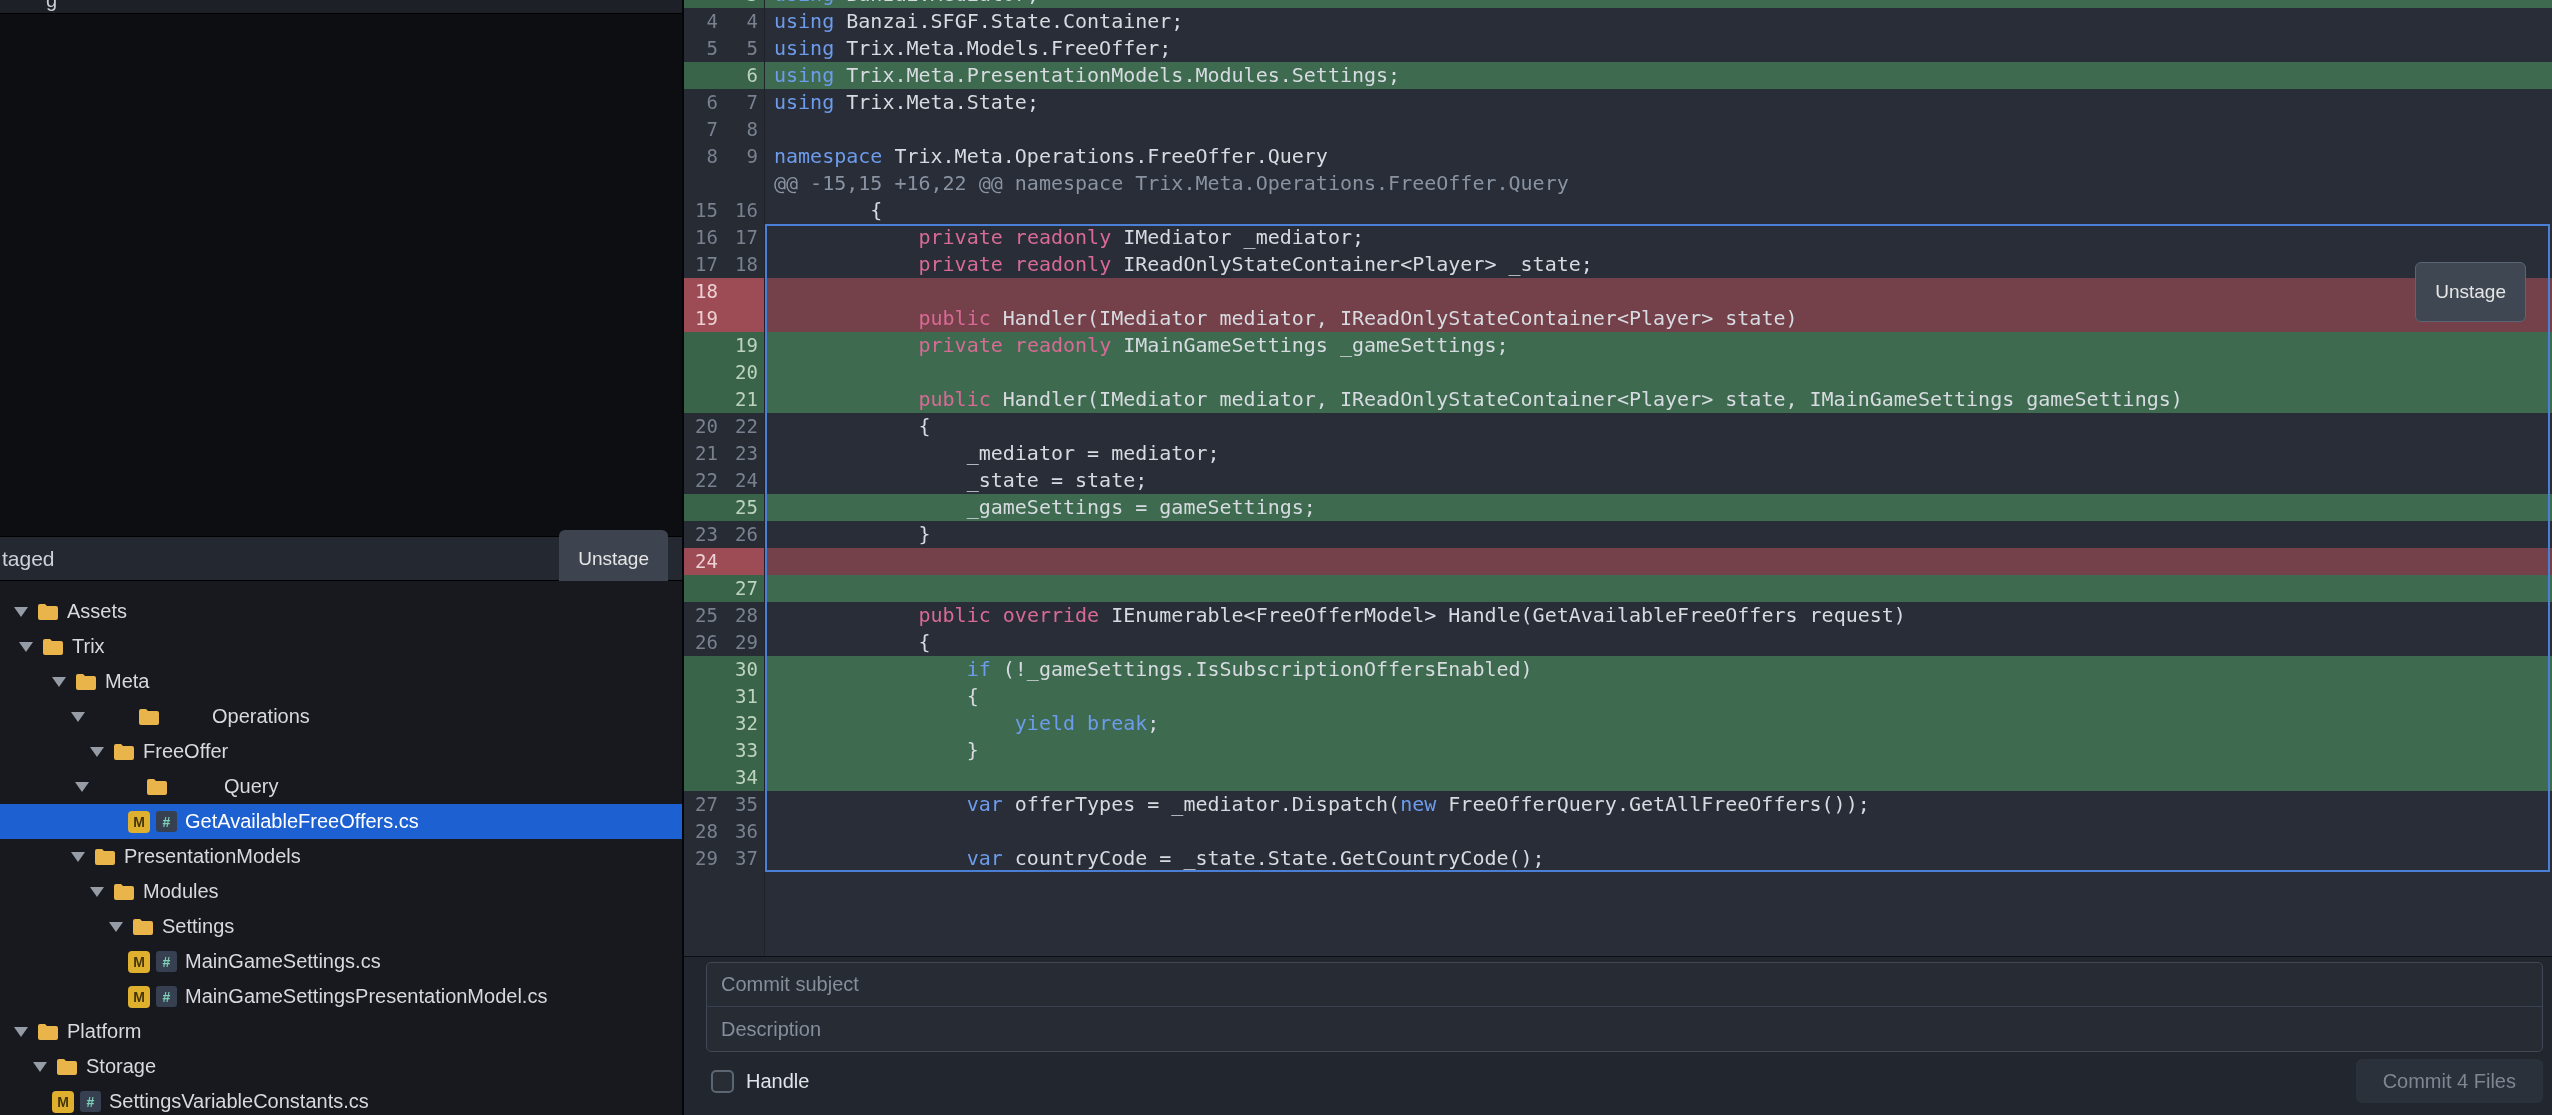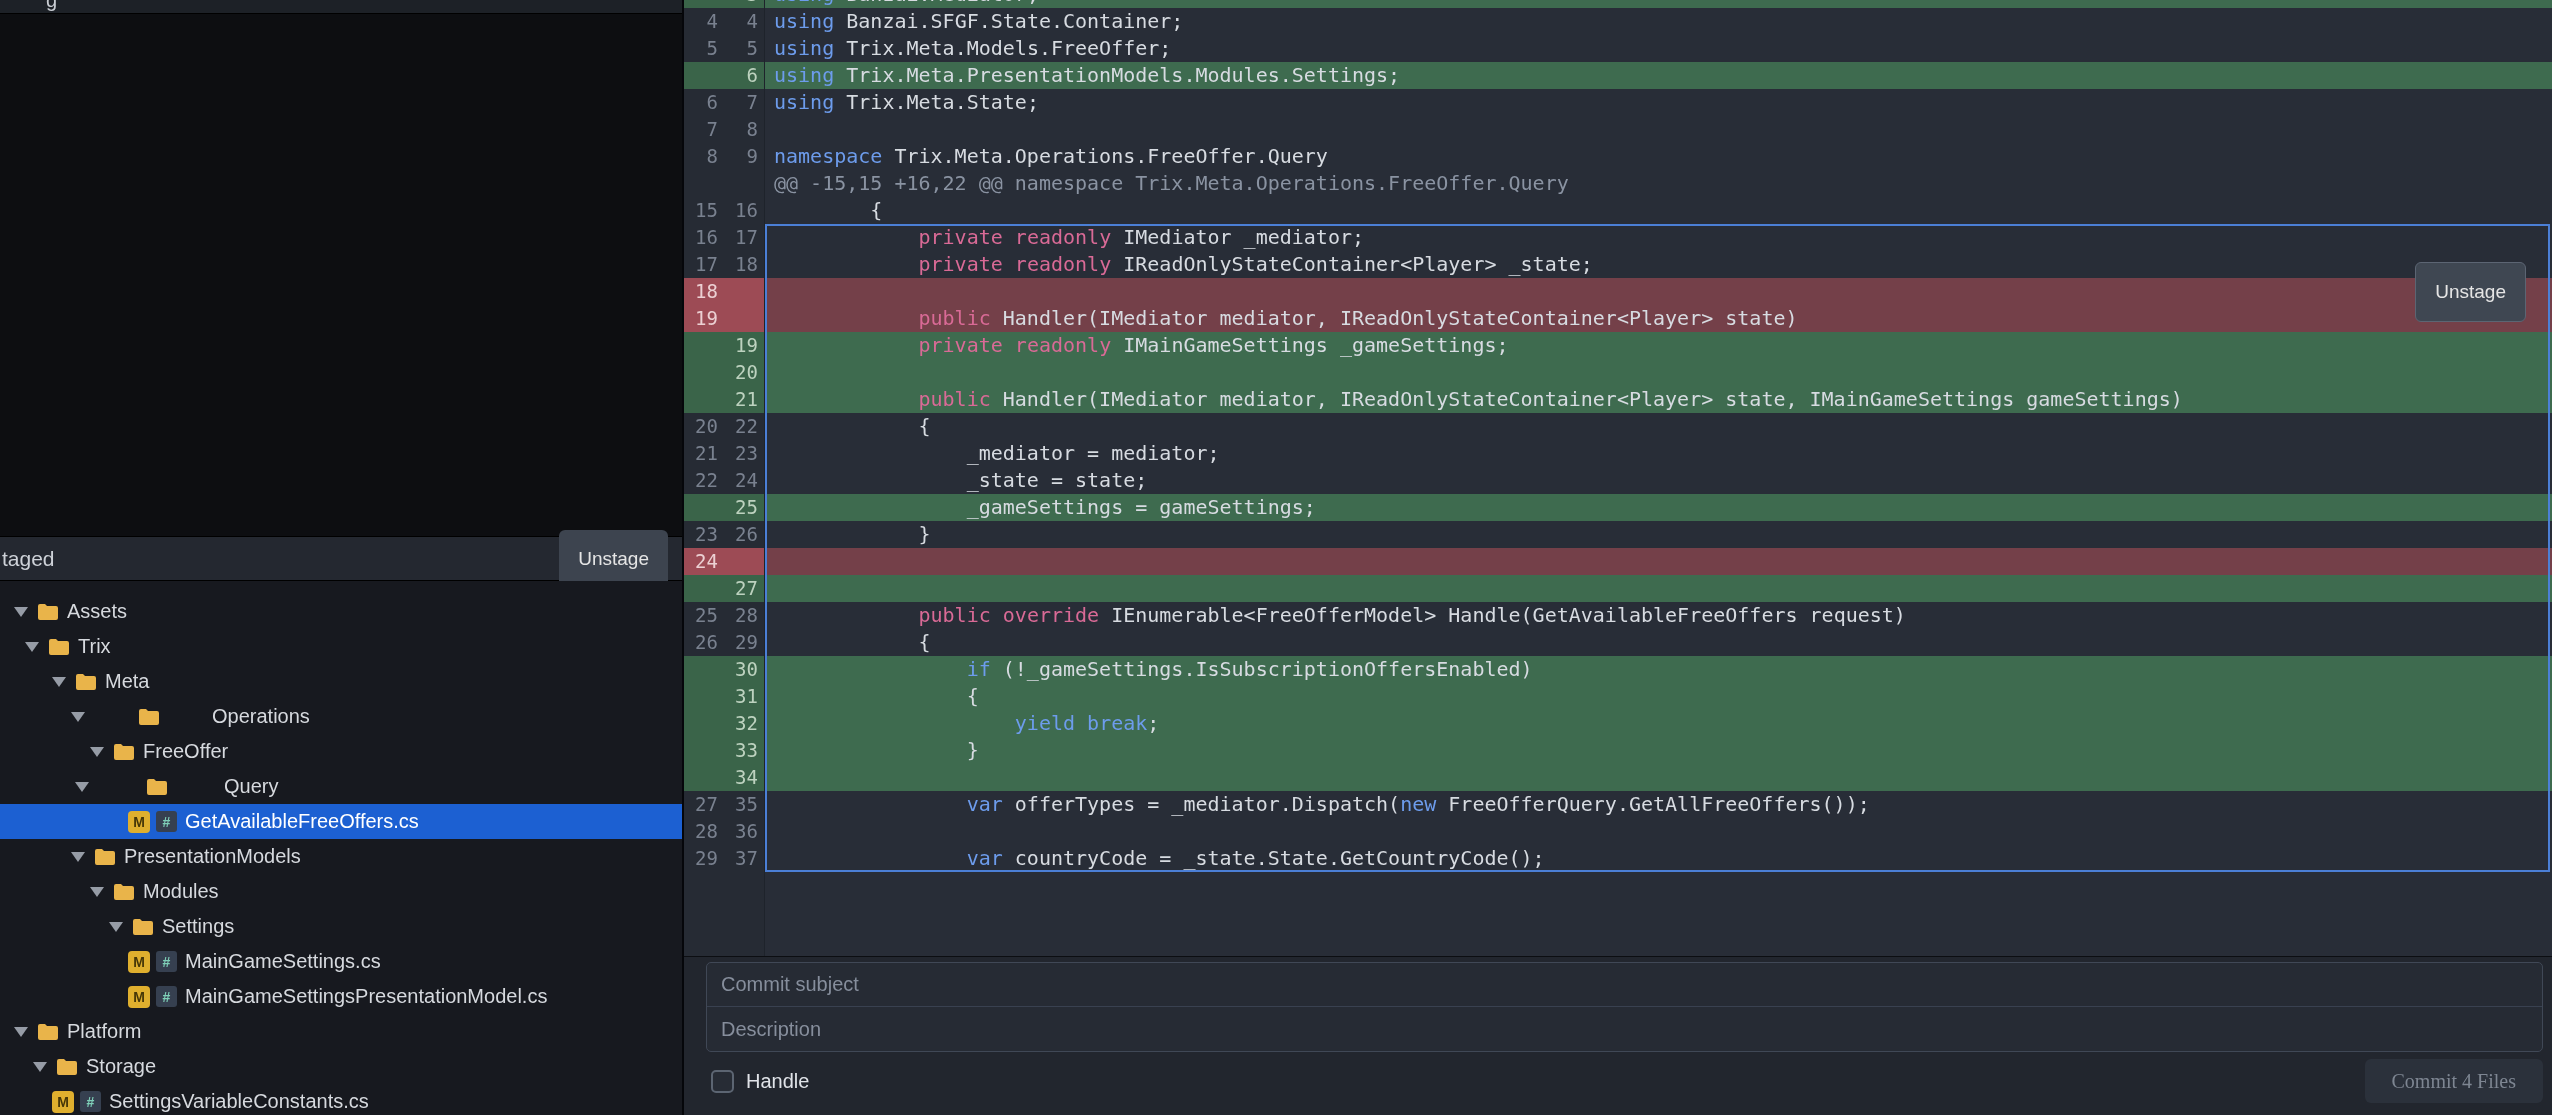--- a/index.html
+++ b/index.html
@@ -46,21 +46,21 @@
   
   .commit{flex:1;background:#22262e;padding:5px 9px 0 22px}
   .fields{border:1px solid #404856;border-radius:5px;background:#262b34;overflow:hidden}
   .frow{height:44px;display:flex;align-items:flex-end}
   .frow.sub{border-bottom:1px solid #394150}
   .fields input{width:100%;height:100%;background:transparent;border:none;outline:none;padding:0 14px;font-size:20px;color:#dfe3e8;font-family:inherit}
   .fields input::placeholder{color:#868e9c}
   .crow{margin-top:7px;height:44px;display:flex;align-items:center}
   .checkbox{width:23px;height:23px;border:2px solid #5c6572;border-radius:5px;background:#272c35;margin-left:5px;flex:none}
   .crow label{margin-left:12px;font-size:20px;color:#e0e3e8}
-  .commitbtn{margin-left:auto;height:44px;padding:0 27px;background:#2b313b;border:none;border-radius:6px;color:#7e8692;font-size:20px;font-family:Liberation Serif, serif}
+  .commitbtn{margin-left:auto;height:44px;padding:0 27px;background:#2b313b;border:none;border-radius:6px;color:#7e8692;font-size:20px;font-family:Liberation Sans, sans-serif}
 </style>
 </head>
 <body>
 
 <div id="app">
 
   <aside>
     <div class="strip">
       <span>g</span>
     </div>
@@ -72,21 +72,21 @@
     <div class="tree" id="tree">
         <div class="trow" style="padding-left: 14px;">
           <span class="arrow"></span>
           <span class="folder">
             <svg width="22" height="18" viewBox="0 0 22 18">
               <path d="M1 3 q0-2 2-2 h5 l2 2 h9 q2 0 2 2 v10 q0 2 -2 2 H3 q-2 0 -2 -2 z" fill="#e9b44a"></path>
             </svg>
           </span>
           <span class="tlabel">Assets</span>
         </div>
-        <div class="trow" style="padding-left: 25px;">
+        <div class="trow" style="padding-left: 19px;">
           <span class="arrow"></span>
           <span class="folder">
             <svg width="22" height="18" viewBox="0 0 22 18">
               <path d="M1 3 q0-2 2-2 h5 l2 2 h9 q2 0 2 2 v10 q0 2 -2 2 H3 q-2 0 -2 -2 z" fill="#e9b44a"></path>
             </svg>
           </span>
           <span class="tlabel">Trix</span>
         </div>
         <div class="trow" style="padding-left: 52px;">
           <span class="arrow"></span>

